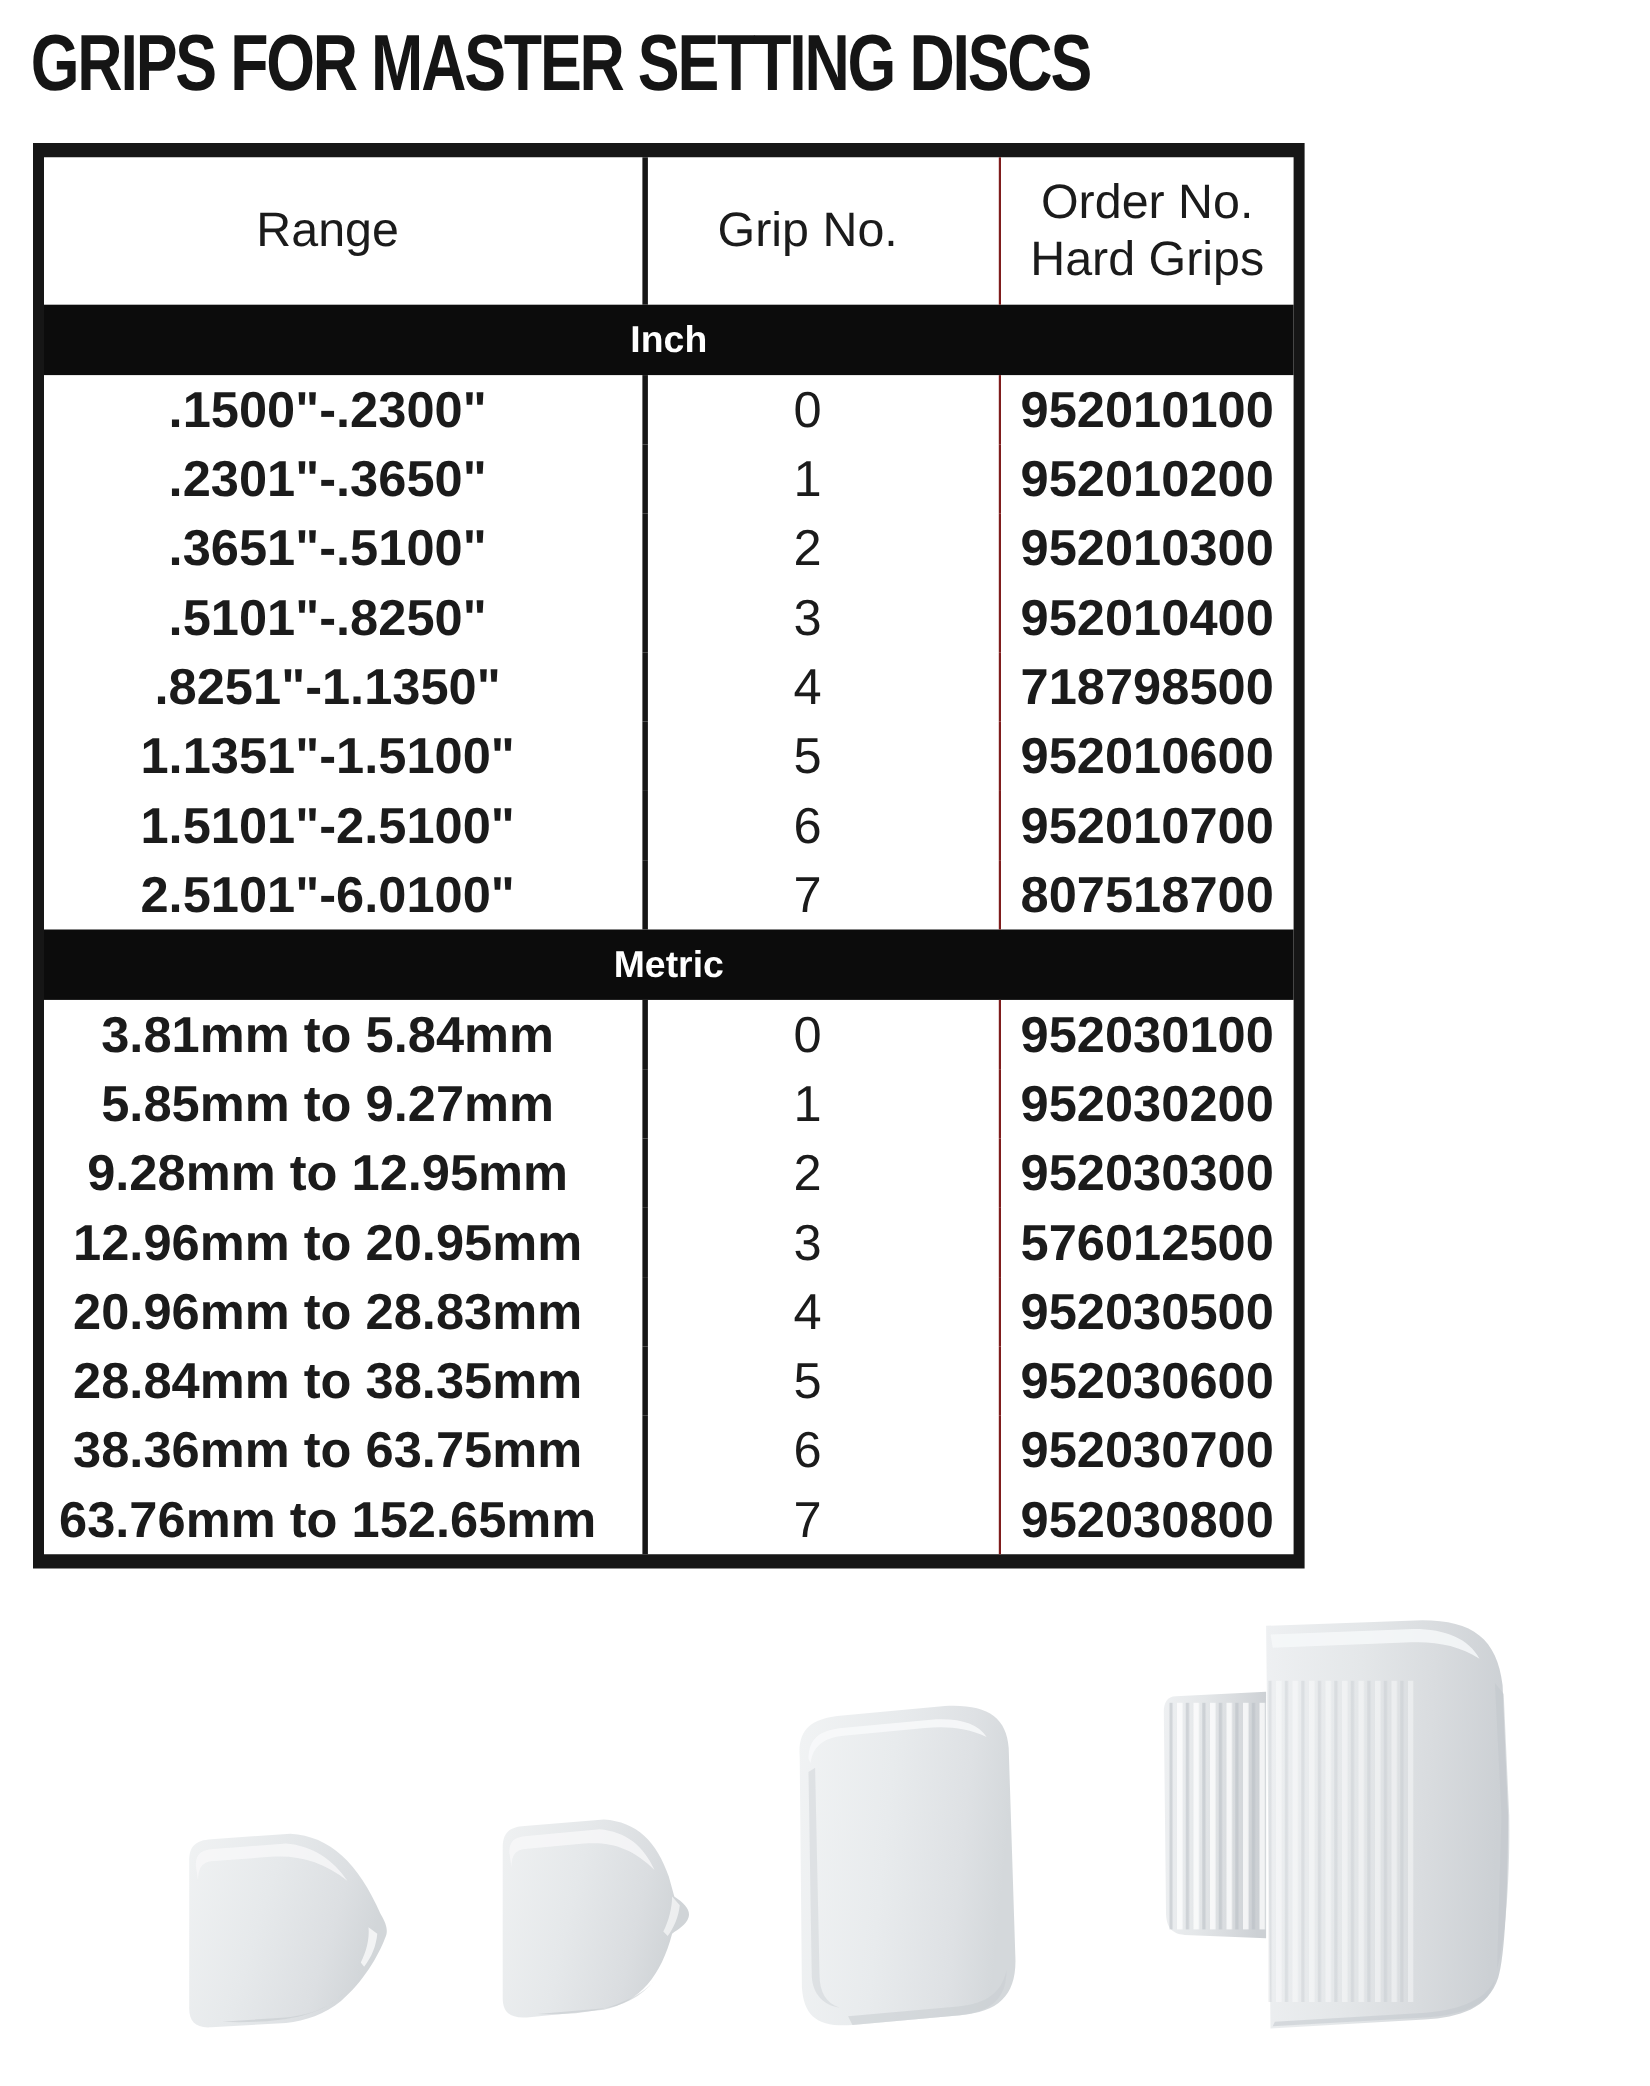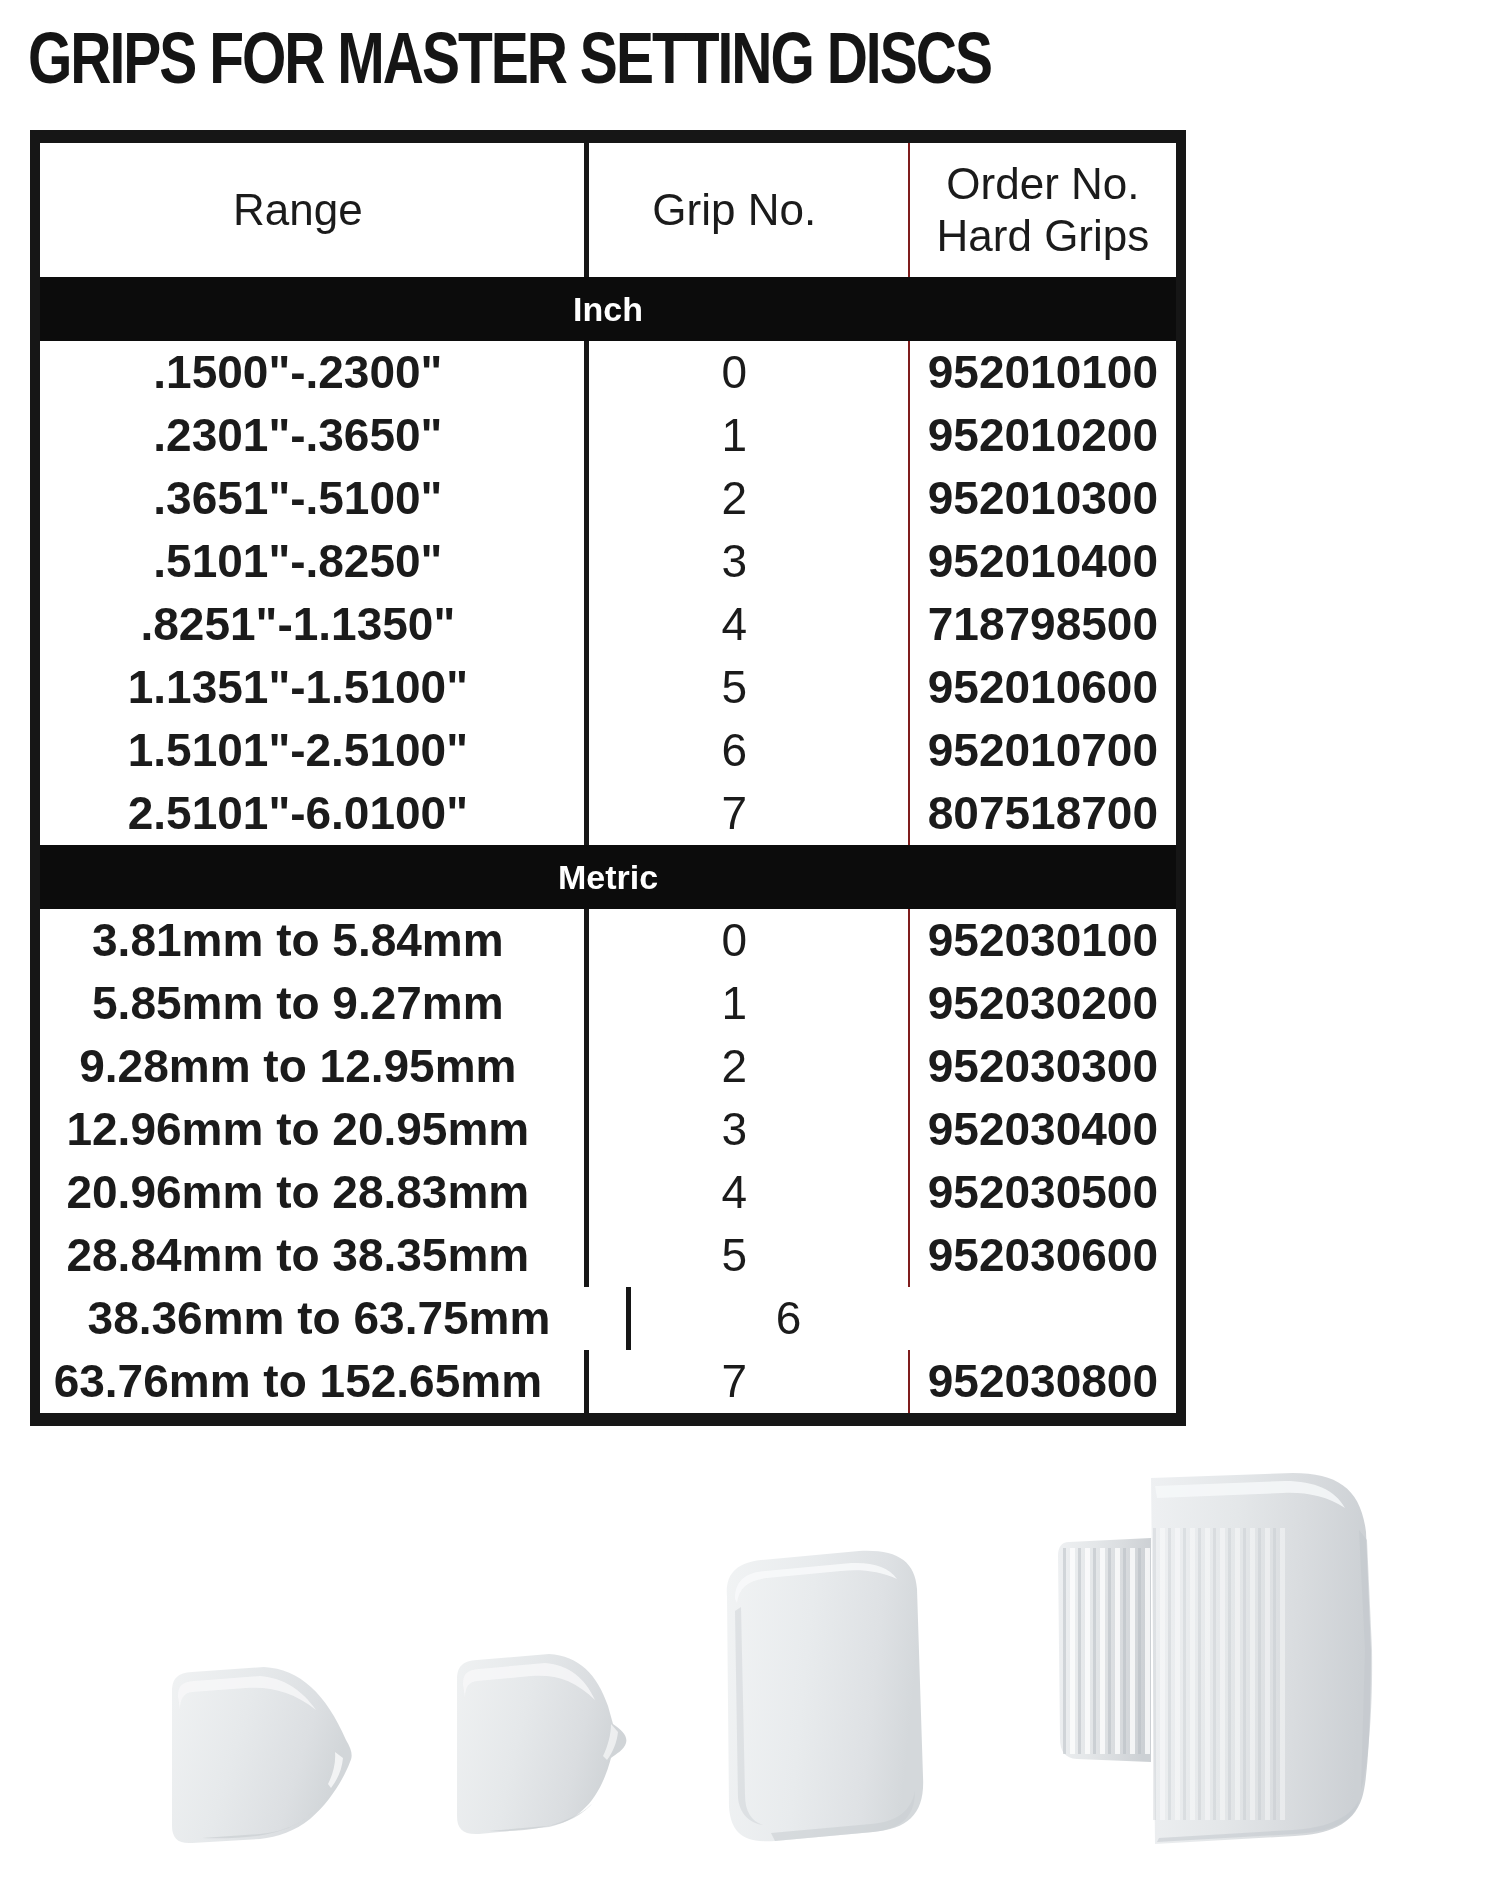--- a/index.html
+++ b/index.html
@@ -114,35 +114,36 @@
     <div class="cell c-order">952030200</div>
   </div>
     <div class="trow">
     <div class="cell c-range">9.28mm to 12.95mm</div>
     <div class="cell c-grip">2</div>
     <div class="cell c-order">952030300</div>
   </div>
     <div class="trow">
     <div class="cell c-range">12.96mm to 20.95mm</div>
     <div class="cell c-grip">3</div>
-    <div class="cell c-order">952030400</div>
+    <div class="cell c-order">576012500</div>
   </div>
     <div class="trow">
     <div class="cell c-range">20.96mm to 28.83mm</div>
     <div class="cell c-grip">4</div>
     <div class="cell c-order">952030500</div>
   </div>
     <div class="trow">
     <div class="cell c-range">28.84mm to 38.35mm</div>
     <div class="cell c-grip">5</div>
     <div class="cell c-order">952030600</div>
   </div>
     <div class="trow">
     <div class="cell c-range">38.36mm to 63.75mm</div>
     <div class="cell c-grip">6</div>
+    <div class="cell c-order">952030700</div>
   </div>
     <div class="trow">
     <div class="cell c-range">63.76mm to 152.65mm</div>
     <div class="cell c-grip">7</div>
     <div class="cell c-order">952030800</div>
   </div>
   </div>
 
 <div class="photo">
 

